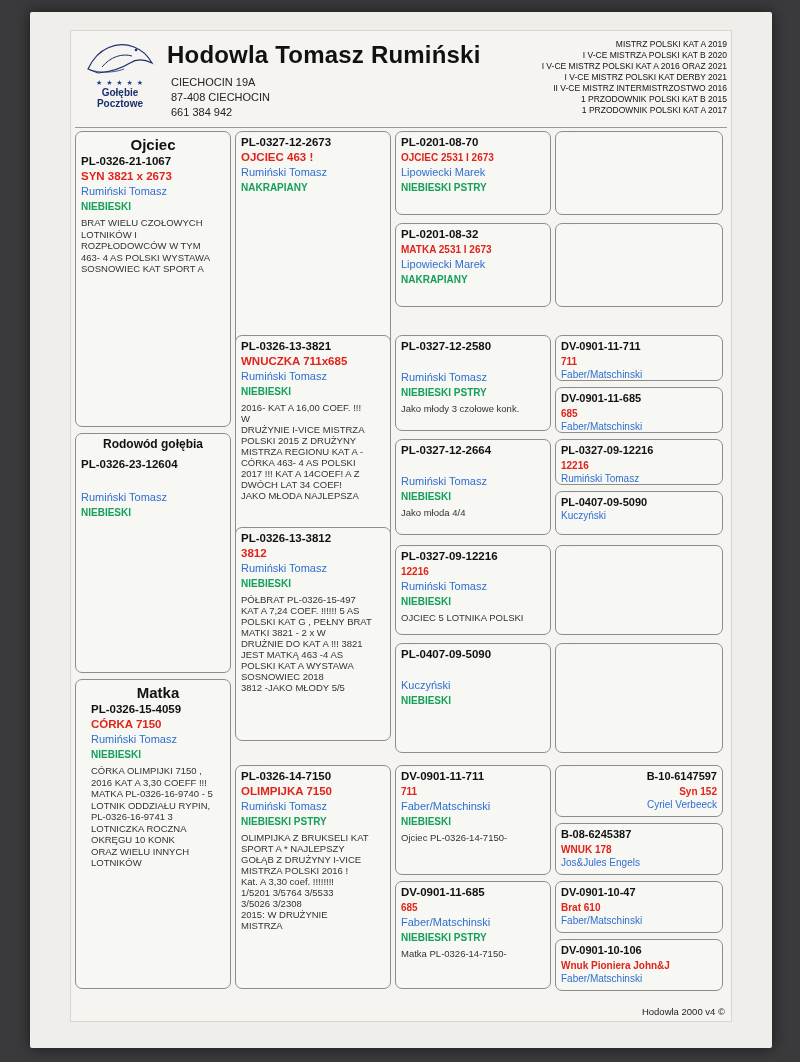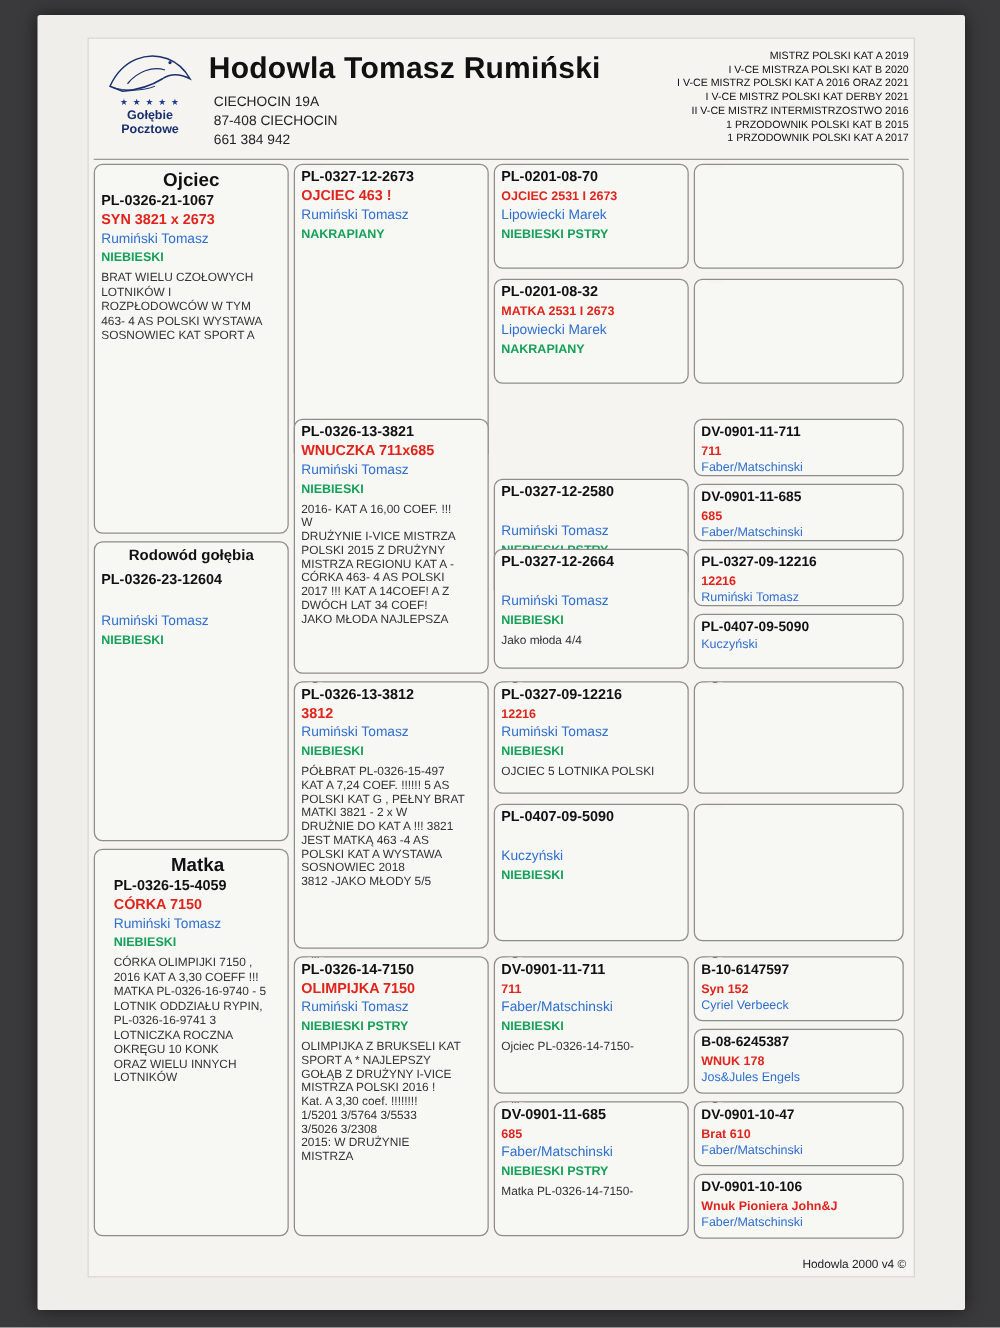--- a/index.html
+++ b/index.html
@@ -172,21 +172,21 @@
       <div class="note tight">2016- KAT A 16,00 COEF. !!!
 W
 DRUŻYNIE I-VICE MISTRZA
 POLSKI 2015  Z DRUŻYNY
 MISTRZA REGIONU KAT A -
 CÓRKA 463- 4 AS POLSKI
 2017 !!! KAT A 14COEF! A Z
 DWÓCH LAT 34 COEF!
 JAKO MŁODA NAJLEPSZA</div>
     </div>
-    <div class="box" style="left:0;top:414px;width:156px;height:214px;">
+    <div class="box" style="left:0;top:396px;width:156px;height:214px;">
       <span class="tag">O</span>
       <div class="ring">PL-0326-13-3812</div>
       <div class="red">3812</div>
       <div class="blue">Rumiński Tomasz</div>
       <div class="green">NIEBIESKI</div>
       <div class="note tight">PÓŁBRAT PL-0326-15-497
 KAT A 7,24 COEF. !!!!!! 5 AS
 POLSKI KAT G , PEŁNY BRAT
 MATKI 3821 - 2 x W
 DRUŻNIE DO KAT A !!! 3821
@@ -221,21 +221,21 @@
       <div class="blue">Lipowiecki Marek</div>
       <div class="green">NIEBIESKI PSTRY</div>
     </div>
     <div class="box" style="left:0;top:92px;width:156px;height:84px;">
       <span class="tag">M</span>
       <div class="ring">PL-0201-08-32</div>
       <div class="red sm">MATKA 2531 I 2673</div>
       <div class="blue">Lipowiecki Marek</div>
       <div class="green">NAKRAPIANY</div>
     </div>
-    <div class="box" style="left:0;top:204px;width:156px;height:96px;margin-top:48px;">
+    <div class="box" style="left:0;top:204px;width:156px;height:96px;">
       <span class="tag">O</span>
       <div class="ring">PL-0327-12-2580</div>
       <div class="blue" style="margin-top:16px">Rumiński Tomasz</div>
       <div class="green">NIEBIESKI PSTRY</div>
       <div class="note">Jako młody 3 czołowe konk.</div>
     </div>
     <div class="box" style="left:0;top:308px;width:156px;height:96px;">
       <span class="tag">M</span>
       <div class="ring">PL-0327-12-2664</div>
       <div class="blue" style="margin-top:16px">Rumiński Tomasz</div>
@@ -313,21 +313,21 @@
     <div class="box" style="left:0;top:414px;width:168px;height:90px;">
       <span class="tag">O</span>
       <div class="ring sm"></div>
       <div class="blue"></div>
     </div>
     <div class="box" style="left:0;top:512px;width:168px;height:110px;">
       <span class="tag">M</span>
       <div class="ring sm"></div>
       <div class="blue"></div>
     </div>
-    <div class="box" style="left:0;top:634px;width:168px;height:52px;">
+    <div class="box" style="left:0;top:634px;width:168px;height:52px;text-align:right;">
       <span class="tag">O</span>
       <div class="ring sm">B-10-6147597</div>
       <div class="red sm">Syn 152</div>
       <div class="blue" style="font-size:10px;line-height:12px">Cyriel Verbeeck</div>
     </div>
     <div class="box" style="left:0;top:692px;width:168px;height:52px;">
       <span class="tag">M</span>
       <div class="ring sm">B-08-6245387</div>
       <div class="red sm">WNUK 178</div>
       <div class="blue" style="font-size:10px;line-height:12px">Jos&amp;Jules Engels</div>

